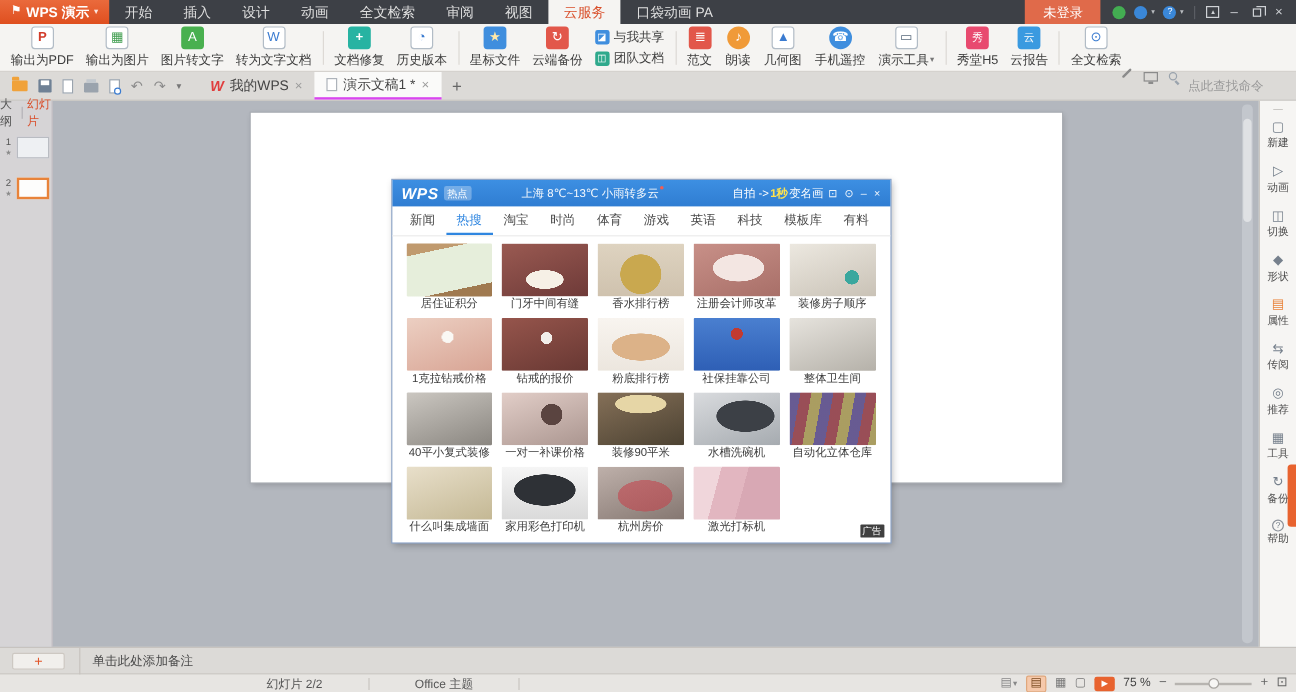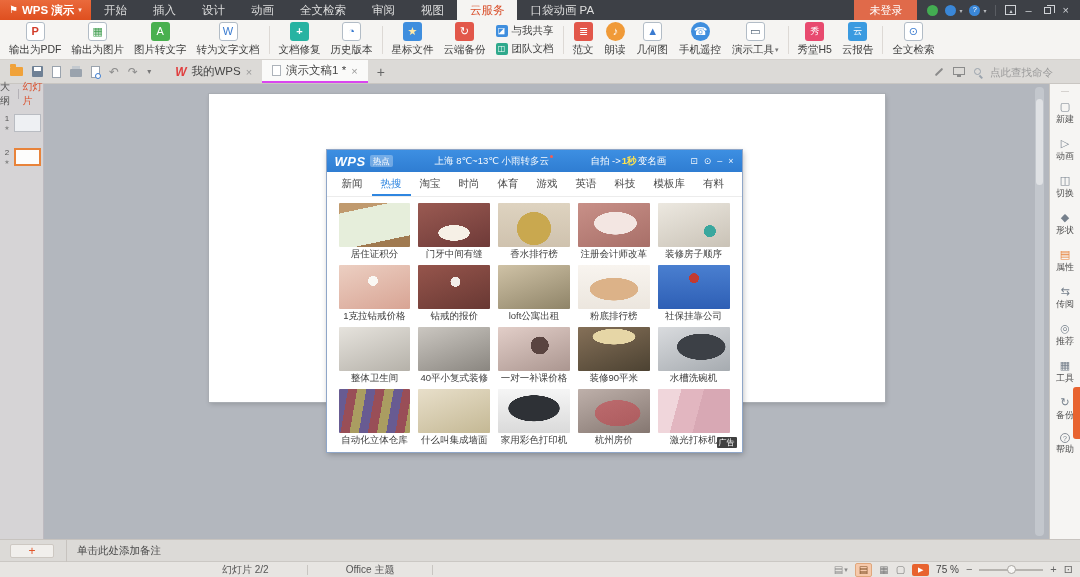--- a/index.html
+++ b/index.html
@@ -51,21 +51,21 @@
   .i-preview::after{content:'';position:absolute;right:-2px;bottom:-2px;width:4px;height:4px;border:1px solid #3a7bd0;border-radius:50%;background:#fff}
   .qaglyph{font-size:12px;color:#8b8b8b;line-height:1}
   .qacaret{font-size:8px;color:#777}
   .dtabs{display:flex;align-items:stretch;margin-left:4px;font-size:11.5px;color:#444}
   .dtab{display:flex;align-items:center;gap:5px;padding:0 10px}
   .dtab.active{background:#fafaf9;border-bottom:2px solid #d946ef}
   .wlogo{color:#e03e3e;font-weight:bold;font-style:italic;font-size:12px}
   .i-slidefile{width:9px;height:11px;background:#fff;border:1px solid #adb3ba}
   .closex{color:#9a9a9a;font-size:11px}
   .newtab{display:flex;align-items:center;font-size:14px;color:#666;padding:0 9px}
-  .cmd{margin-left:auto;display:flex;align-items:center;gap:9px;padding-right:10px}
+  .cmd{margin-left:auto;display:flex;gap:9px;padding-right:10px}
   .i-pen{width:10px;height:2px;background:#8b8b8b;border-radius:1px;transform:rotate(-45deg)}
   .i-monitor{width:12px;height:8px;border:1px solid #8b8b8b;position:relative;margin-bottom:2px}
   .i-monitor::after{content:'';position:absolute;left:3px;bottom:-3px;width:4px;height:2px;background:#8b8b8b}
   .mag{width:7px;height:7px;border:1.5px solid #9aa3ad;border-radius:50%;position:relative}
   .mag::after{content:'';position:absolute;right:-3px;bottom:-3px;width:4px;height:1.5px;background:#9aa3ad;transform:rotate(45deg)}
   .cmd input{border:none;background:transparent;font-size:10.5px;color:#555;width:80px;outline:none}
   .cmd input::placeholder{color:#9a9a9a}
 
   
   .main{display:flex;height:455px}
@@ -83,21 +83,21 @@
   .canvas{flex:1;position:relative}
   .slide{width:676px;height:308px;background:#fff;margin:10px auto 0;box-shadow:0 0 0 1px #a9adb3,1px 2px 5px rgba(0,0,0,.18);position:relative}
 
   
   .hotspot{position:absolute;left:118px;top:56px;width:415px;height:302px;background:#fff;box-shadow:0 0 0 1px #8fa6c8,1px 2px 6px rgba(0,0,0,.3)}
   .h-titlebar{height:22px;background:linear-gradient(#3d8fe2,#2f7dd2);display:flex;align-items:center;color:#fff;padding:0 8px;position:relative}
   .h-brand{font-style:italic;font-weight:bold;font-size:13px;letter-spacing:.5px}
   .h-badge{font-size:8.5px;background:rgba(255,255,255,.3);padding:0 3px;border-radius:2px;margin-left:4px;line-height:12px}
   .h-weather{position:absolute;left:108px;font-size:9.5px;opacity:.95}
   .h-weather::after{content:'';display:inline-block;width:3px;height:3px;border-radius:50%;background:#ff5a4a;vertical-align:top;margin-left:1px}
-  .h-promo{margin-left:auto;font-size:9.5px;display:flex;align-items:center;gap:1px;margin-right:24px}
+  .h-promo{margin-left:auto;font-size:9.5px;display:flex;align-items:center;gap:1px;margin-right:4px}
   .h-hl{color:#ffe34d;font-weight:bold}
   .h-ctrls{display:flex;gap:6px;font-size:9px;opacity:.9;align-items:center}
   .h-nav{height:25px;display:flex;align-items:center;padding:0 6px;border-bottom:1px solid #ececec}
   .htab{padding:0 9px;font-size:10.5px;color:#4a4a4a;height:100%;display:flex;align-items:center}
   .htab.active{color:#2f86e0;box-shadow:inset 0 -2px 0 #2f86e0}
   .h-grid{display:grid;grid-template-columns:repeat(5,1fr);column-gap:8px;row-gap:5px;padding:6px 12px 0}
   .hthumb{height:44px;border-radius:1px}
   .hcap{font-size:9.5px;color:#3c3c3c;text-align:center;line-height:13px;white-space:nowrap;overflow:hidden}
   .h-ad{position:absolute;right:5px;bottom:4px;font-size:8px;background:#404040;color:#fff;padding:0 2px;border-radius:1px}
 
@@ -456,24 +456,20 @@
             <div class="hcell">
               <div class="hthumb" style="background:radial-gradient(circle 5px at 48% 36%,#faf8f4 98%,transparent),linear-gradient(160deg,#eccfc2,#d8a494)"></div>
               <div class="hcap">1克拉钻戒价格</div>
             </div>
 
             <div class="hcell">
               <div class="hthumb" style="background:radial-gradient(circle 5px at 52% 38%,#f2eeea 98%,transparent),linear-gradient(160deg,#96554c,#683833)"></div>
               <div class="hcap">钻戒的报价</div>
             </div>
 
-            <div class="hcell">
-              <div class="hthumb" style="background:linear-gradient(160deg,#cfc2a6,#8f8468)"></div>
-              <div class="hcap">loft公寓出租</div>
-            </div>
 
             <div class="hcell">
               <div class="hthumb" style="background:radial-gradient(ellipse 34% 26% at 50% 55%,#dcb288 98%,transparent),linear-gradient(180deg,#f8f4ef,#ece6de)"></div>
               <div class="hcap">粉底排行榜</div>
             </div>
 
             <div class="hcell">
               <div class="hthumb" style="background:radial-gradient(circle 5px at 50% 30%,#c23a30 98%,transparent),linear-gradient(180deg,#4a7fd0,#2e5fb5)"></div>
               <div class="hcap">社保挂靠公司</div>
             </div>

